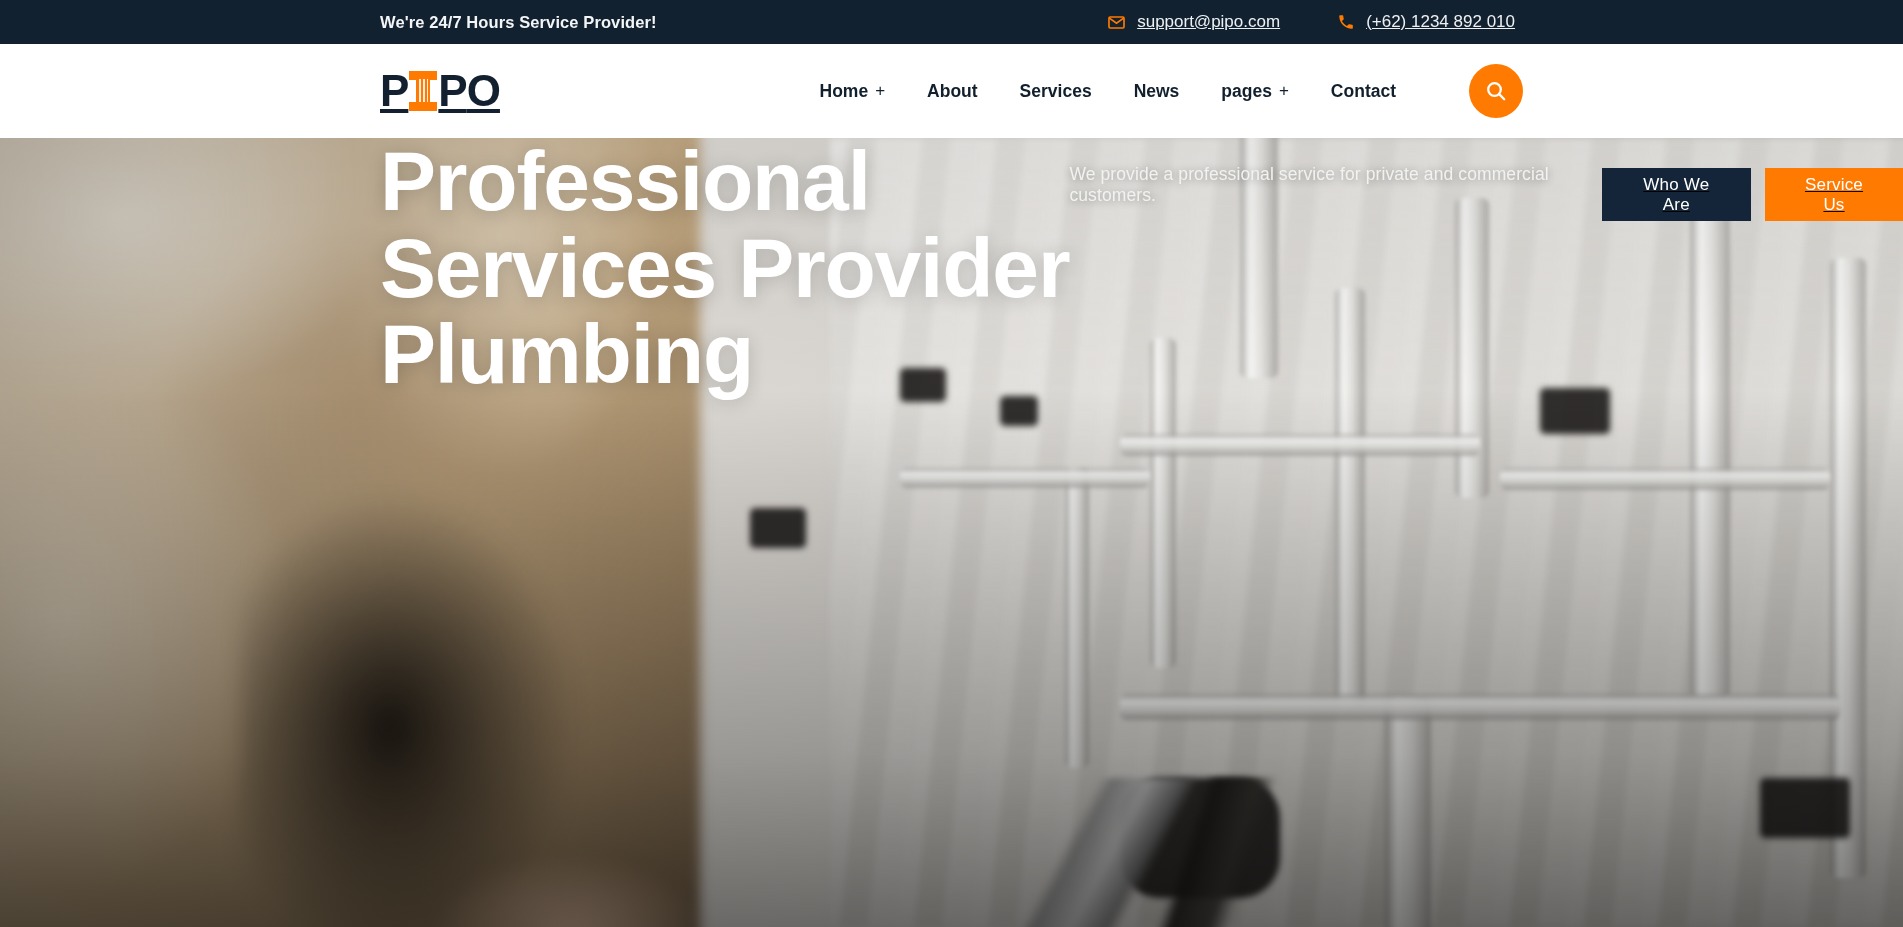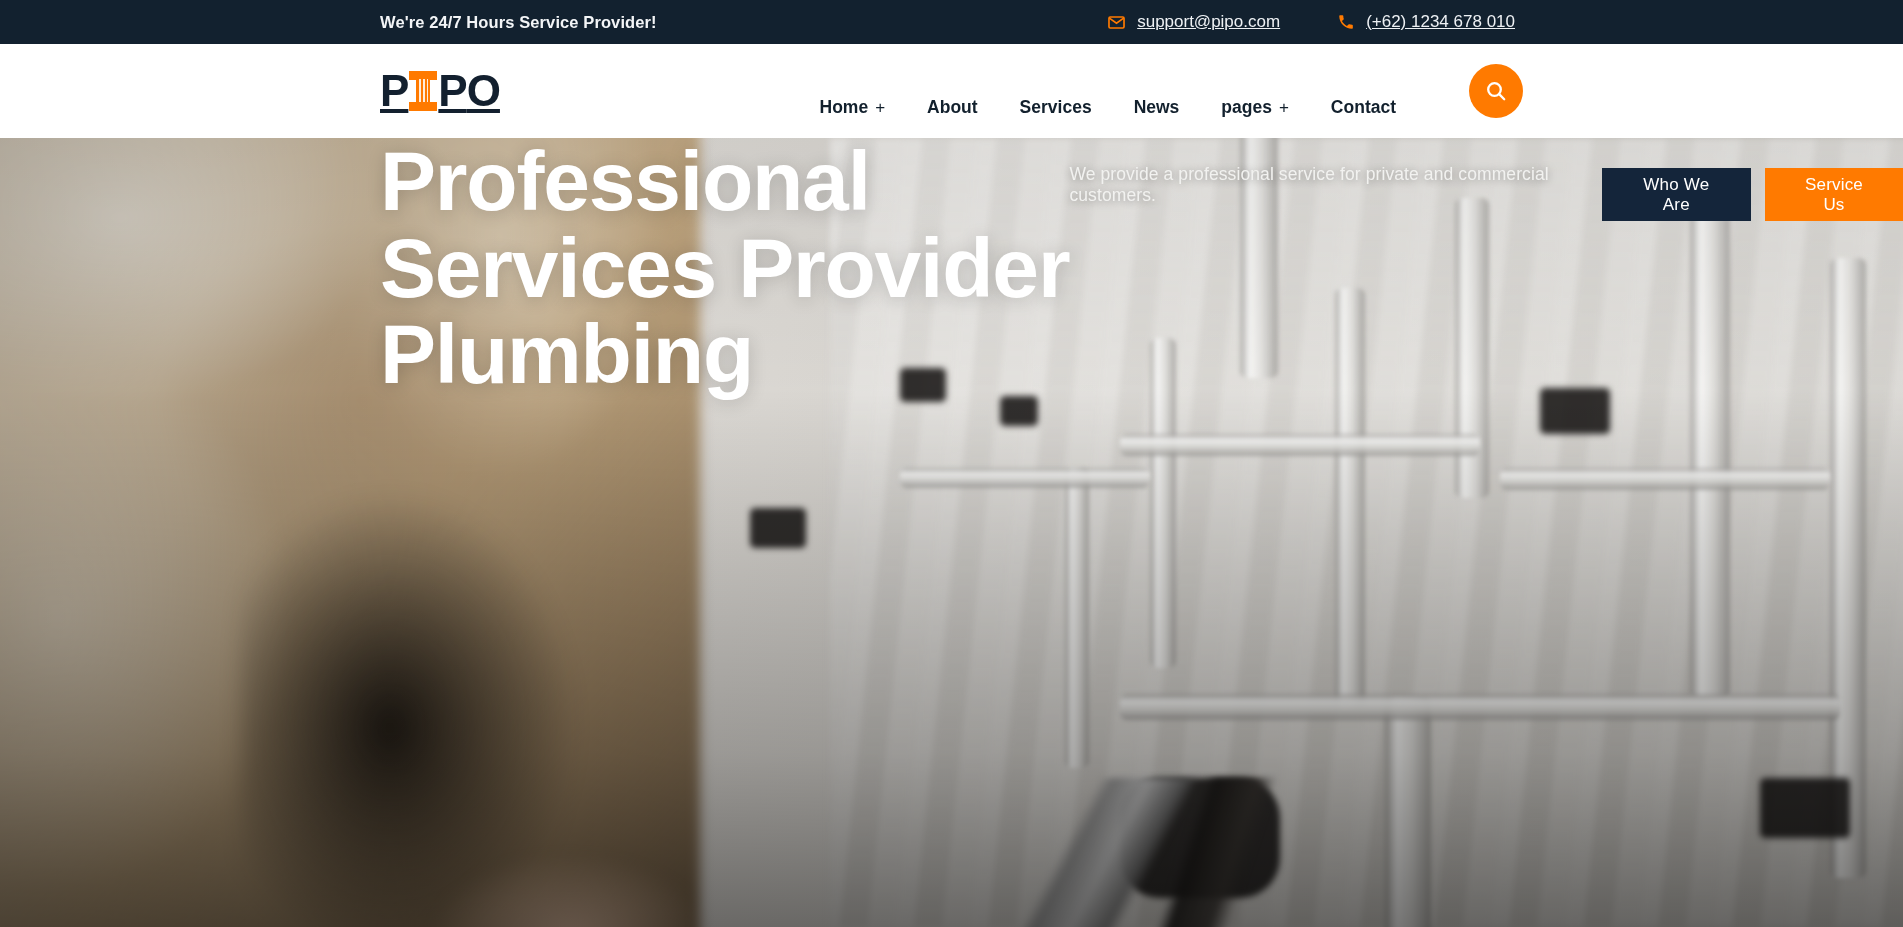--- a/index.html
+++ b/index.html
@@ -116,21 +116,21 @@
     background:#ffffff;
     opacity:.85;
   }
   .logo-pipe .line.l1{ left:10px; }
   .logo-pipe .line.l2{ left:14px; }
   .logo-pipe .line.l3{ left:17.5px; }
 
   .nav{
     margin-left:auto;
     display:flex;
-    align-items:flex-end;
+    align-items:center;
     gap:0;
   }
   .nav-item{
     display:flex;
     align-items:center;
     gap:7px;
     padding:0 21px;
     font-size:17.5px;
     font-weight:700;
     color:#12202d;
@@ -270,20 +270,21 @@
     color:#f2f2f0;
     font-size:17.5px;
     font-weight:400;
     letter-spacing:.1px;
     text-shadow:0 1px 8px rgba(0,0,0,.35);
   }
   .hero-actions{
     margin-top:30px;
     display:flex;
     gap:14px;
+    text-decoration:underline;
   }
   .btn{
     display:inline-flex;
     align-items:center;
     justify-content:center;
     height:53px;
     padding:0 32px;
     font-size:17px;
     font-weight:400;
     color:#ffffff;
@@ -310,21 +311,21 @@
           </svg>
         </span>
         <span>support@pipo.com</span>
       </a>
       <a class="contact-item" href="#">
         <span class="ico">
           <svg width="18" height="18" viewBox="0 0 24 24" fill="currentColor">
             <path d="M6.6 10.8c1.4 2.8 3.8 5.1 6.6 6.6l2.2-2.2c.3-.3.7-.4 1-.2 1.2.4 2.4.6 3.7.6.6 0 1 .4 1 1V20c0 .6-.4 1-1 1C10.6 21 3 13.4 3 4c0-.6.4-1 1-1h3.4c.6 0 1 .4 1 1 0 1.3.2 2.5.6 3.7.1.4 0 .8-.2 1l-2.2 2.1z"></path>
           </svg>
         </span>
-        <span>(+62) 1234 678 010</span>
+        <span>(+62) 1234 892 010</span>
       </a>
     </div>
   </div>
 </div>
 
 <div class="header">
   <div class="header-inner">
 
     <a class="logo" href="#">
       <span class="letter">P</span>

